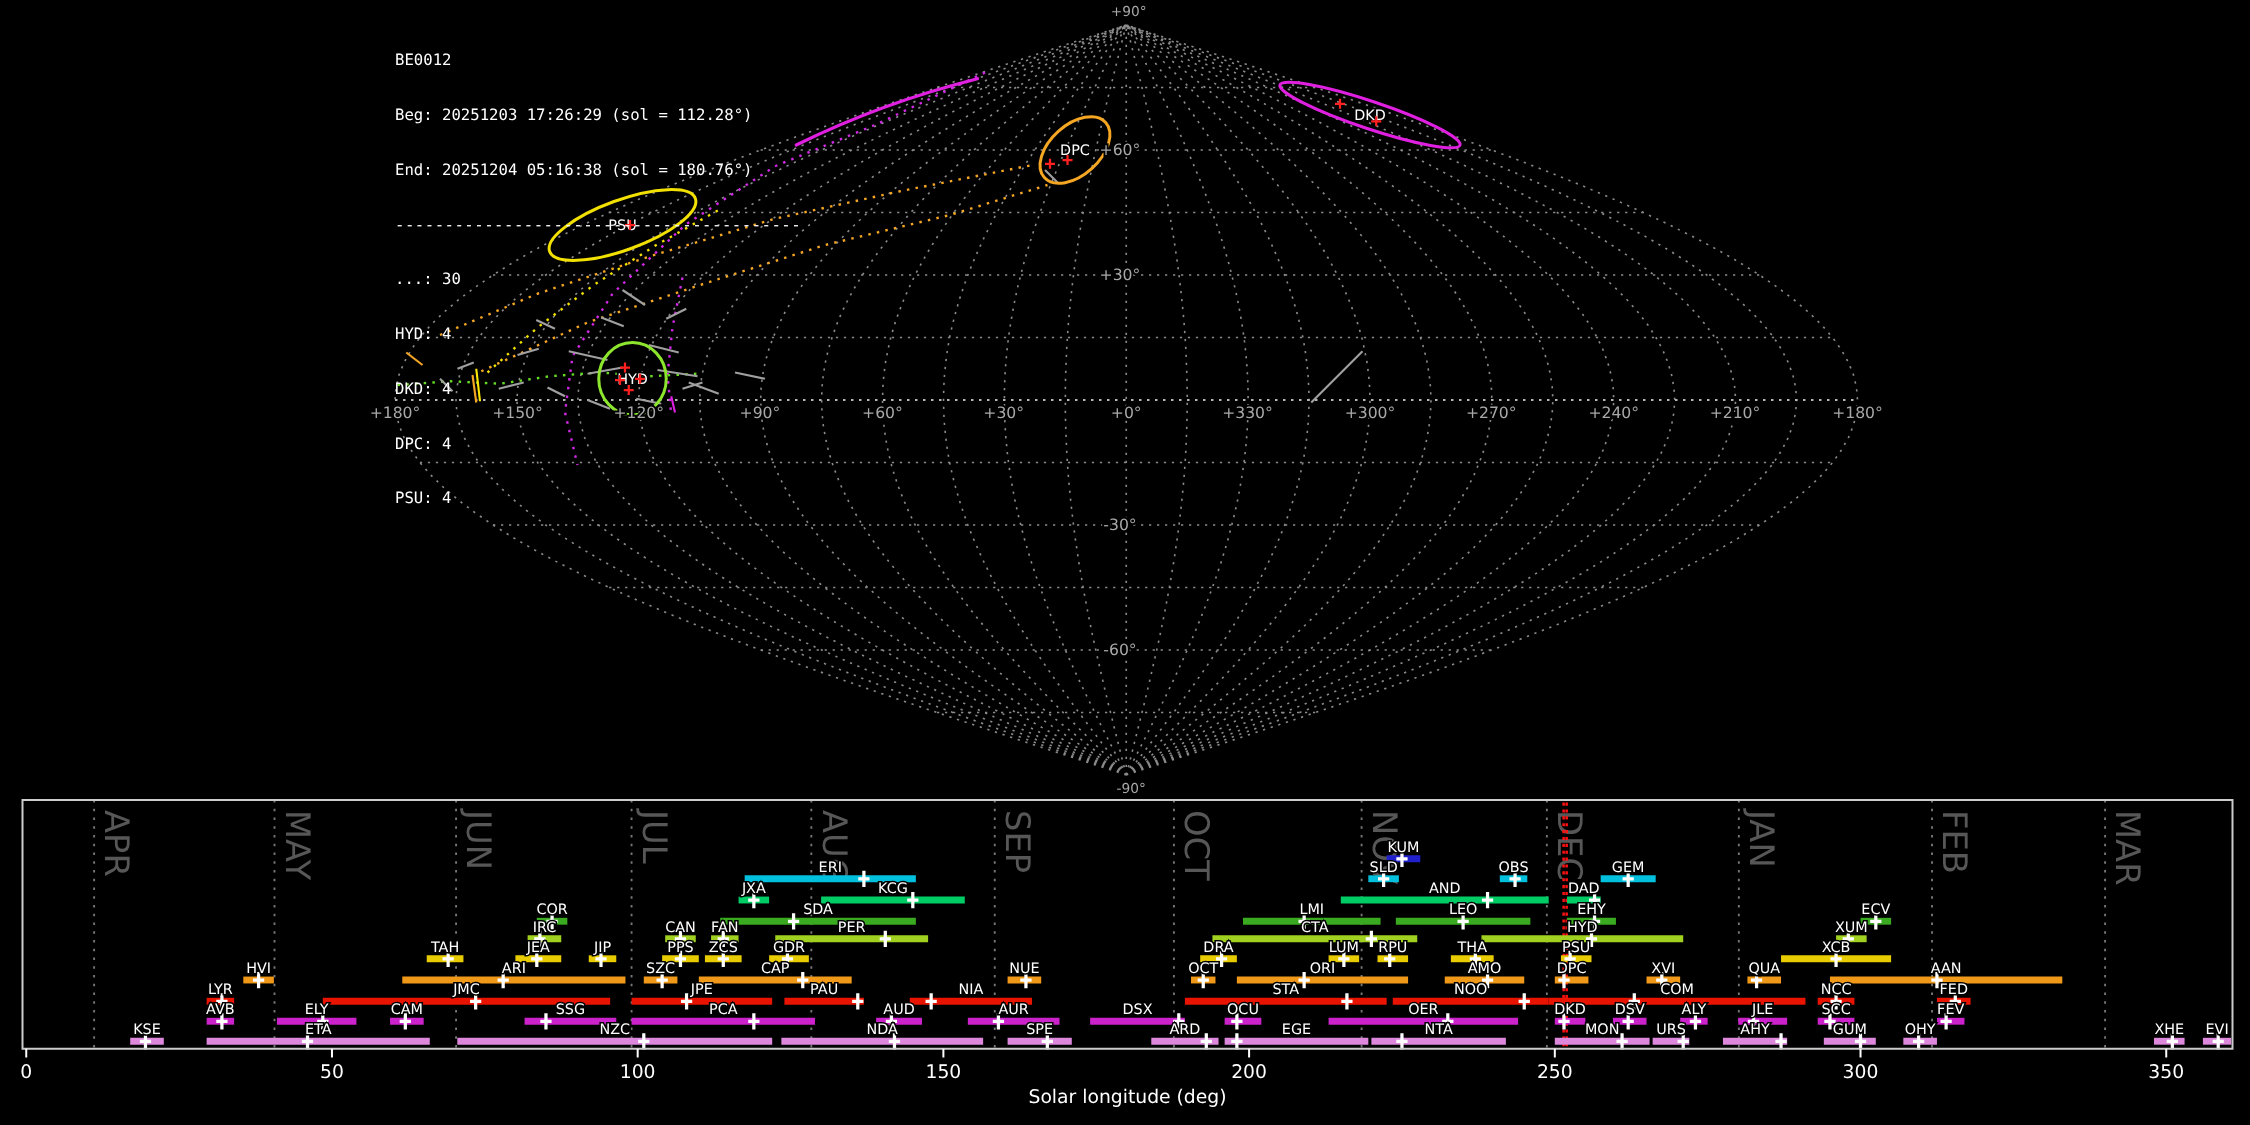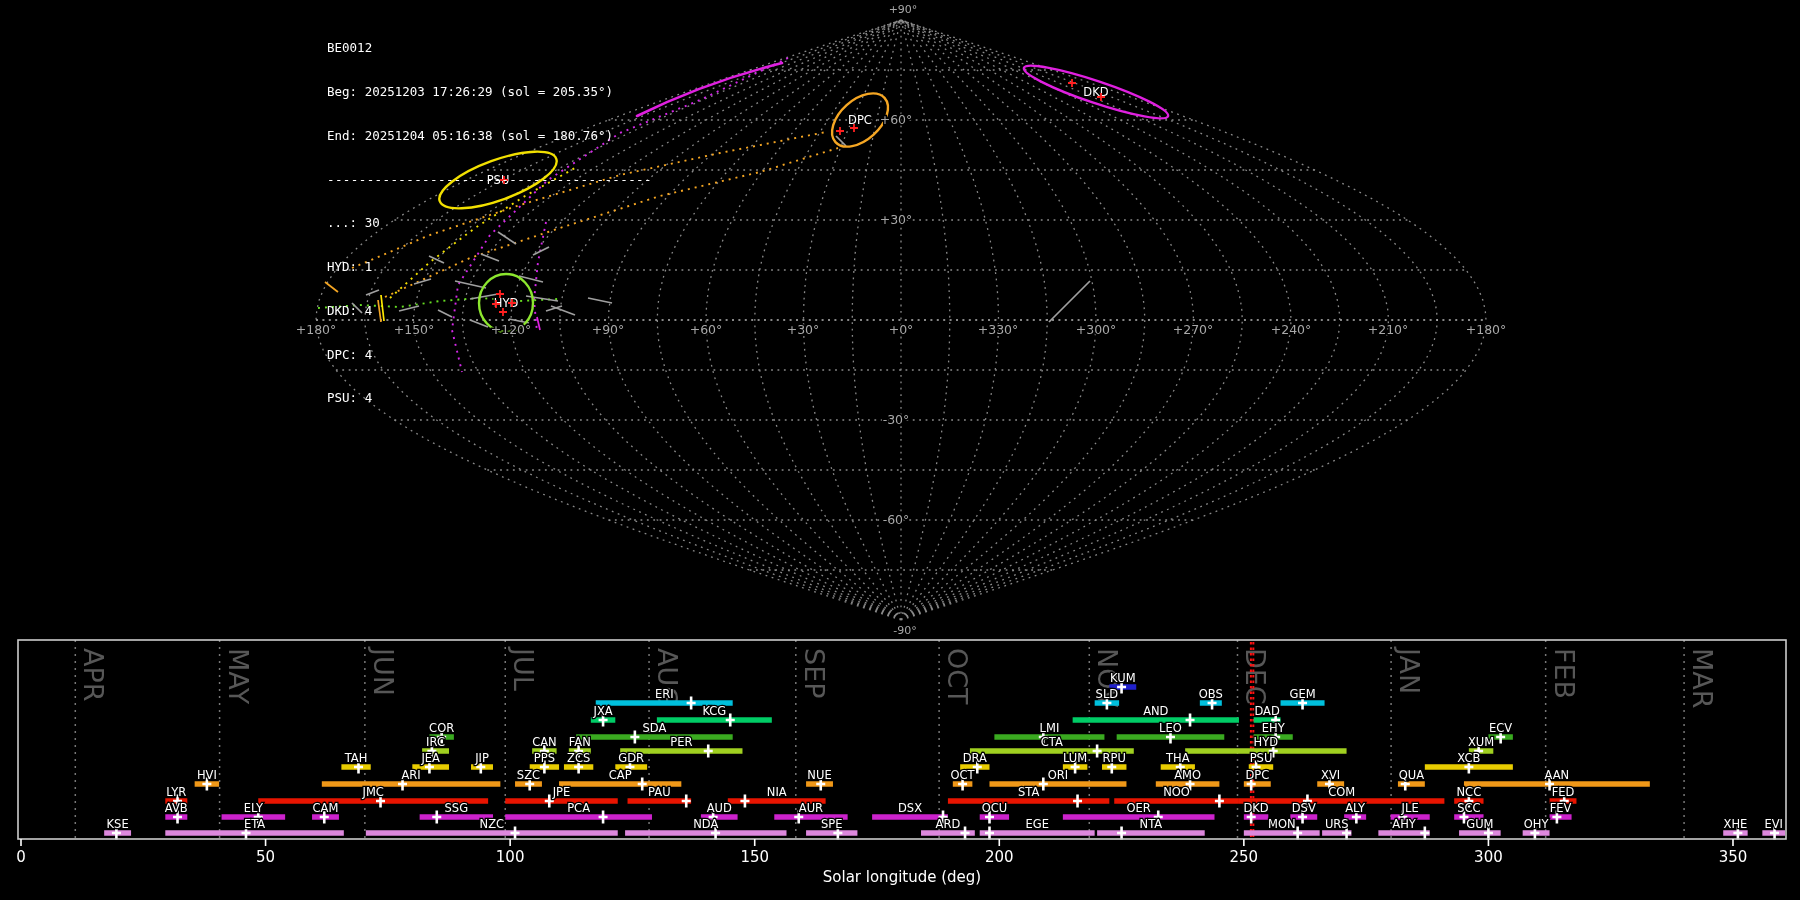--- a/index.html
+++ b/index.html
@@ -1,35 +1,35 @@
 <!DOCTYPE html>
 <html><head>
 <meta charset="utf-8">
 <style>
   html,body{margin:0;padding:0;background:#000;}
   .stage{position:relative;width:1800px;height:900px;background:#000;overflow:hidden;
          font-family:"DejaVu Sans",sans-serif;}
-  .hdr{position:absolute;left:327px;top:12px;color:#fff;
+  .hdr{position:absolute;left:316px;top:12px;color:#fff;
        font-family:"DejaVu Sans Mono",monospace;font-size:12.5px;line-height:14.6px;
        white-space:pre;z-index:5;}
   .hdr .sep{letter-spacing:0.4px;}
   svg text{font-family:"DejaVu Sans",sans-serif;}
 </style>
 </head>
 <body>
 
 <div class="stage">
 
   <div class="hdr">
     <div>BE0012</div>
-    <div>Beg: 20251203 17:26:29 (sol = 205.35°)</div>
+    <div>Beg: 20251203 17:26:29 (sol = 112.28°)</div>
     <div>End: 20251204 05:16:38 (sol = 180.76°)</div>
     <div class="sep">-----------------------------------------</div>
     <div>...: 30</div>
-    <div>HYD: 1</div>
+    <div>HYD: 4</div>
     <div>DKD: 4</div>
     <div>DPC: 4</div>
     <div>PSU: 4</div>
   </div>
 
   <svg id="figure" width="1800" height="900" viewBox="0 0 1800 900">
     <g id="sky-map">
         <path d="M901.0,620.0L870.4,610.0L839.9,600.0L809.5,590.0L779.4,580.0L749.6,570.0L720.2,560.0L691.4,550.0L663.1,540.0L635.4,530.0L608.5,520.0L582.4,510.0L557.1,500.0L532.8,490.0L509.6,480.0L487.3,470.0L466.3,460.0L446.4,450.0L427.7,440.0L410.4,430.0L394.4,420.0L379.8,410.0L366.6,400.0L354.9,390.0L344.6,380.0L335.9,370.0L328.8,360.0L323.2,350.0L319.2,340.0L316.8,330.0L316.0,320.0L316.8,310.0L319.2,300.0L323.2,290.0L328.8,280.0L335.9,270.0L344.6,260.0L354.9,250.0L366.6,240.0L379.8,230.0L394.4,220.0L410.4,210.0L427.7,200.0L446.4,190.0L466.3,180.0L487.3,170.0L509.6,160.0L532.8,150.0L557.1,140.0L582.4,130.0L608.5,120.0L635.4,110.0L663.1,100.0L691.4,90.0L720.2,80.0L749.6,70.0L779.4,60.0L809.5,50.0L839.9,40.0L870.4,30.0L901.0,20.0M901.0,620.0L872.9,610.0L844.9,600.0L817.1,590.0L789.5,580.0L762.2,570.0L735.3,560.0L708.8,550.0L682.9,540.0L657.5,530.0L632.9,520.0L608.9,510.0L585.8,500.0L563.5,490.0L542.2,480.0L521.8,470.0L502.5,460.0L484.3,450.0L467.2,440.0L451.3,430.0L436.6,420.0L423.2,410.0L411.1,400.0L400.4,390.0L391.0,380.0L383.0,370.0L376.5,360.0L371.4,350.0L367.7,340.0L365.5,330.0L364.8,320.0L365.5,310.0L367.7,300.0L371.4,290.0L376.5,280.0L383.0,270.0L391.0,260.0L400.4,250.0L411.1,240.0L423.2,230.0L436.6,220.0L451.3,210.0L467.2,200.0L484.3,190.0L502.5,180.0L521.8,170.0L542.2,160.0L563.5,150.0L585.8,140.0L608.9,130.0L632.9,120.0L657.5,110.0L682.9,100.0L708.8,90.0L735.3,80.0L762.2,70.0L789.5,60.0L817.1,50.0L844.9,40.0L872.9,30.0L901.0,20.0M901.0,620.0L875.5,610.0L850.0,600.0L824.7,590.0L799.6,580.0L774.8,570.0L750.4,560.0L726.3,550.0L702.7,540.0L679.7,530.0L657.3,520.0L635.5,510.0L614.5,500.0L594.2,490.0L574.8,480.0L556.3,470.0L538.7,460.0L522.1,450.0L506.6,440.0L492.1,430.0L478.8,420.0L466.6,410.0L455.6,400.0L445.9,390.0L437.4,380.0L430.1,370.0L424.2,360.0L419.5,350.0L416.2,340.0L414.2,330.0L413.5,320.0L414.2,310.0L416.2,300.0L419.5,290.0L424.2,280.0L430.1,270.0L437.4,260.0L445.9,250.0L455.6,240.0L466.6,230.0L478.8,220.0L492.1,210.0L506.6,200.0L522.1,190.0L538.7,180.0L556.3,170.0L574.8,160.0L594.2,150.0L614.5,140.0L635.5,130.0L657.3,120.0L679.7,110.0L702.7,100.0L726.3,90.0L750.4,80.0L774.8,70.0L799.6,60.0L824.7,50.0L850.0,40.0L875.5,30.0L901.0,20.0M901.0,620.0L878.0,610.0L855.1,600.0L832.4,590.0L809.8,580.0L787.4,570.0L765.4,560.0L743.8,550.0L722.5,540.0L701.8,530.0L681.6,520.0L662.0,510.0L643.1,500.0L624.9,490.0L607.4,480.0L590.8,470.0L574.9,460.0L560.0,450.0L546.0,440.0L533.0,430.0L521.0,420.0L510.1,410.0L500.2,400.0L491.4,390.0L483.7,380.0L477.2,370.0L471.8,360.0L467.7,350.0L464.7,340.0L462.9,330.0L462.3,320.0L462.9,310.0L464.7,300.0L467.7,290.0L471.8,280.0L477.2,270.0L483.7,260.0L491.4,250.0L500.2,240.0L510.1,230.0L521.0,220.0L533.0,210.0L546.0,200.0L560.0,190.0L574.9,180.0L590.8,170.0L607.4,160.0L624.9,150.0L643.1,140.0L662.0,130.0L681.6,120.0L701.8,110.0L722.5,100.0L743.8,90.0L765.4,80.0L787.4,70.0L809.8,60.0L832.4,50.0L855.1,40.0L878.0,30.0L901.0,20.0M901.0,620.0L880.6,610.0L860.2,600.0L840.0,590.0L819.9,580.0L800.1,570.0L780.5,560.0L761.2,550.0L742.4,540.0L723.9,530.0L706.0,520.0L688.6,510.0L671.8,500.0L655.6,490.0L640.0,480.0L625.2,470.0L611.2,460.0L597.9,450.0L585.5,440.0L573.9,430.0L563.3,420.0L553.5,410.0L544.7,400.0L536.9,390.0L530.1,380.0L524.3,370.0L519.5,360.0L515.8,350.0L513.1,340.0L511.5,330.0L511.0,320.0L511.5,310.0L513.1,300.0L515.8,290.0L519.5,280.0L524.3,270.0L530.1,260.0L536.9,250.0L544.7,240.0L553.5,230.0L563.3,220.0L573.9,210.0L585.5,200.0L597.9,190.0L611.2,180.0L625.2,170.0L640.0,160.0L655.6,150.0L671.8,140.0L688.6,130.0L706.0,120.0L723.9,110.0L742.4,100.0L761.2,90.0L780.5,80.0L800.1,70.0L819.9,60.0L840.0,50.0L860.2,40.0L880.6,30.0L901.0,20.0M901.0,620.0L883.1,610.0L865.3,600.0L847.6,590.0L830.1,580.0L812.7,570.0L795.5,560.0L778.7,550.0L762.2,540.0L746.1,530.0L730.4,520.0L715.1,510.0L700.4,500.0L686.2,490.0L672.7,480.0L659.7,470.0L647.4,460.0L635.8,450.0L624.9,440.0L614.8,430.0L605.5,420.0L596.9,410.0L589.3,400.0L582.4,390.0L576.5,380.0L571.4,370.0L567.2,360.0L564.0,350.0L561.6,340.0L560.2,330.0L559.8,320.0L560.2,310.0L561.6,300.0L564.0,290.0L567.2,280.0L571.4,270.0L576.5,260.0L582.4,250.0L589.3,240.0L596.9,230.0L605.5,220.0L614.8,210.0L624.9,200.0L635.8,190.0L647.4,180.0L659.7,170.0L672.7,160.0L686.2,150.0L700.4,140.0L715.1,130.0L730.4,120.0L746.1,110.0L762.2,100.0L778.7,90.0L795.5,80.0L812.7,70.0L830.1,60.0L847.6,50.0L865.3,40.0L883.1,30.0L901.0,20.0M901.0,620.0L885.7,610.0L870.4,600.0L855.2,590.0L840.2,580.0L825.3,570.0L810.6,560.0L796.2,550.0L782.0,540.0L768.2,530.0L754.8,520.0L741.7,510.0L729.1,500.0L716.9,490.0L705.3,480.0L694.2,470.0L683.6,460.0L673.7,450.0L664.4,440.0L655.7,430.0L647.7,420.0L640.4,410.0L633.8,400.0L627.9,390.0L622.8,380.0L618.5,370.0L614.9,360.0L612.1,350.0L610.1,340.0L608.9,330.0L608.5,320.0L608.9,310.0L610.1,300.0L612.1,290.0L614.9,280.0L618.5,270.0L622.8,260.0L627.9,250.0L633.8,240.0L640.4,230.0L647.7,220.0L655.7,210.0L664.4,200.0L673.7,190.0L683.6,180.0L694.2,170.0L705.3,160.0L716.9,150.0L729.1,140.0L741.7,130.0L754.8,120.0L768.2,110.0L782.0,100.0L796.2,90.0L810.6,80.0L825.3,70.0L840.2,60.0L855.2,50.0L870.4,40.0L885.7,30.0L901.0,20.0M901.0,620.0L888.2,610.0L875.5,600.0L862.9,590.0L850.3,580.0L837.9,570.0L825.7,560.0L813.6,550.0L801.9,540.0L790.3,530.0L779.1,520.0L768.2,510.0L757.7,500.0L747.6,490.0L737.9,480.0L728.6,470.0L719.9,460.0L711.6,450.0L703.8,440.0L696.6,430.0L689.9,420.0L683.8,410.0L678.3,400.0L673.4,390.0L669.2,380.0L665.6,370.0L662.6,360.0L660.3,350.0L658.6,340.0L657.6,330.0L657.3,320.0L657.6,310.0L658.6,300.0L660.3,290.0L662.6,280.0L665.6,270.0L669.2,260.0L673.4,250.0L678.3,240.0L683.8,230.0L689.9,220.0L696.6,210.0L703.8,200.0L711.6,190.0L719.9,180.0L728.6,170.0L737.9,160.0L747.6,150.0L757.7,140.0L768.2,130.0L779.1,120.0L790.3,110.0L801.9,100.0L813.6,90.0L825.7,80.0L837.9,70.0L850.3,60.0L862.9,50.0L875.5,40.0L888.2,30.0L901.0,20.0M901.0,620.0L890.8,610.0L880.6,600.0L870.5,590.0L860.5,580.0L850.5,570.0L840.7,560.0L831.1,550.0L821.7,540.0L812.5,530.0L803.5,520.0L794.8,510.0L786.4,500.0L778.3,490.0L770.5,480.0L763.1,470.0L756.1,460.0L749.5,450.0L743.2,440.0L737.5,430.0L732.1,420.0L727.3,410.0L722.9,400.0L719.0,390.0L715.5,380.0L712.6,370.0L710.3,360.0L708.4,350.0L707.1,340.0L706.3,330.0L706.0,320.0L706.3,310.0L707.1,300.0L708.4,290.0L710.3,280.0L712.6,270.0L715.5,260.0L719.0,250.0L722.9,240.0L727.3,230.0L732.1,220.0L737.5,210.0L743.2,200.0L749.5,190.0L756.1,180.0L763.1,170.0L770.5,160.0L778.3,150.0L786.4,140.0L794.8,130.0L803.5,120.0L812.5,110.0L821.7,100.0L831.1,90.0L840.7,80.0L850.5,70.0L860.5,60.0L870.5,50.0L880.6,40.0L890.8,30.0L901.0,20.0M901.0,620.0L893.3,610.0L885.7,600.0L878.1,590.0L870.6,580.0L863.1,570.0L855.8,560.0L848.6,550.0L841.5,540.0L834.6,530.0L827.9,520.0L821.3,510.0L815.0,500.0L809.0,490.0L803.1,480.0L797.6,470.0L792.3,460.0L787.3,450.0L782.7,440.0L778.3,430.0L774.3,420.0L770.7,410.0L767.4,400.0L764.5,390.0L761.9,380.0L759.7,370.0L757.9,360.0L756.6,350.0L755.6,340.0L755.0,330.0L754.8,320.0L755.0,310.0L755.6,300.0L756.6,290.0L757.9,280.0L759.7,270.0L761.9,260.0L764.5,250.0L767.4,240.0L770.7,230.0L774.3,220.0L778.3,210.0L782.7,200.0L787.3,190.0L792.3,180.0L797.6,170.0L803.1,160.0L809.0,150.0L815.0,140.0L821.3,130.0L827.9,120.0L834.6,110.0L841.5,100.0L848.6,90.0L855.8,80.0L863.1,70.0L870.6,60.0L878.1,50.0L885.7,40.0L893.3,30.0L901.0,20.0M901.0,620.0L895.9,610.0L890.8,600.0L885.7,590.0L880.7,580.0L875.8,570.0L870.9,560.0L866.1,550.0L861.3,540.0L856.7,530.0L852.3,520.0L847.9,510.0L843.7,500.0L839.6,490.0L835.8,480.0L832.1,470.0L828.5,460.0L825.2,450.0L822.1,440.0L819.2,430.0L816.6,420.0L814.1,410.0L811.9,400.0L810.0,390.0L808.3,380.0L806.8,370.0L805.6,360.0L804.7,350.0L804.0,340.0L803.6,330.0L803.5,320.0L803.6,310.0L804.0,300.0L804.7,290.0L805.6,280.0L806.8,270.0L808.3,260.0L810.0,250.0L811.9,240.0L814.1,230.0L816.6,220.0L819.2,210.0L822.1,200.0L825.2,190.0L828.5,180.0L832.1,170.0L835.8,160.0L839.6,150.0L843.7,140.0L847.9,130.0L852.3,120.0L856.7,110.0L861.3,100.0L866.1,90.0L870.9,80.0L875.8,70.0L880.7,60.0L885.7,50.0L890.8,40.0L895.9,30.0L901.0,20.0M901.0,620.0L898.4,610.0L895.9,600.0L893.4,590.0L890.9,580.0L888.4,570.0L885.9,560.0L883.5,550.0L881.2,540.0L878.9,530.0L876.6,520.0L874.4,510.0L872.3,500.0L870.3,490.0L868.4,480.0L866.5,470.0L864.8,460.0L863.1,450.0L861.6,440.0L860.1,430.0L858.8,420.0L857.6,410.0L856.5,400.0L855.5,390.0L854.6,380.0L853.9,370.0L853.3,360.0L852.9,350.0L852.5,340.0L852.3,330.0L852.3,320.0L852.3,310.0L852.5,300.0L852.9,290.0L853.3,280.0L853.9,270.0L854.6,260.0L855.5,250.0L856.5,240.0L857.6,230.0L858.8,220.0L860.1,210.0L861.6,200.0L863.1,190.0L864.8,180.0L866.5,170.0L868.4,160.0L870.3,150.0L872.3,140.0L874.4,130.0L876.6,120.0L878.9,110.0L881.2,100.0L883.5,90.0L885.9,80.0L888.4,70.0L890.9,60.0L893.4,50.0L895.9,40.0L898.4,30.0L901.0,20.0M901.0,620.0L901.0,610.0L901.0,600.0L901.0,590.0L901.0,580.0L901.0,570.0L901.0,560.0L901.0,550.0L901.0,540.0L901.0,530.0L901.0,520.0L901.0,510.0L901.0,500.0L901.0,490.0L901.0,480.0L901.0,470.0L901.0,460.0L901.0,450.0L901.0,440.0L901.0,430.0L901.0,420.0L901.0,410.0L901.0,400.0L901.0,390.0L901.0,380.0L901.0,370.0L901.0,360.0L901.0,350.0L901.0,340.0L901.0,330.0L901.0,320.0L901.0,310.0L901.0,300.0L901.0,290.0L901.0,280.0L901.0,270.0L901.0,260.0L901.0,250.0L901.0,240.0L901.0,230.0L901.0,220.0L901.0,210.0L901.0,200.0L901.0,190.0L901.0,180.0L901.0,170.0L901.0,160.0L901.0,150.0L901.0,140.0L901.0,130.0L901.0,120.0L901.0,110.0L901.0,100.0L901.0,90.0L901.0,80.0L901.0,70.0L901.0,60.0L901.0,50.0L901.0,40.0L901.0,30.0L901.0,20.0M901.0,620.0L903.6,610.0L906.1,600.0L908.6,590.0L911.1,580.0L913.6,570.0L916.1,560.0L918.5,550.0L920.8,540.0L923.1,530.0L925.4,520.0L927.6,510.0L929.7,500.0L931.7,490.0L933.6,480.0L935.5,470.0L937.2,460.0L938.9,450.0L940.4,440.0L941.9,430.0L943.2,420.0L944.4,410.0L945.5,400.0L946.5,390.0L947.4,380.0L948.1,370.0L948.7,360.0L949.1,350.0L949.5,340.0L949.7,330.0L949.8,320.0L949.7,310.0L949.5,300.0L949.1,290.0L948.7,280.0L948.1,270.0L947.4,260.0L946.5,250.0L945.5,240.0L944.4,230.0L943.2,220.0L941.9,210.0L940.4,200.0L938.9,190.0L937.2,180.0L935.5,170.0L933.6,160.0L931.7,150.0L929.7,140.0L927.6,130.0L925.4,120.0L923.1,110.0L920.8,100.0L918.5,90.0L916.1,80.0L913.6,70.0L911.1,60.0L908.6,50.0L906.1,40.0L903.6,30.0L901.0,20.0M901.0,620.0L906.1,610.0L911.2,600.0L916.3,590.0L921.3,580.0L926.2,570.0L931.1,560.0L935.9,550.0L940.7,540.0L945.3,530.0L949.8,520.0L954.1,510.0L958.3,500.0L962.4,490.0L966.2,480.0L969.9,470.0L973.5,460.0L976.8,450.0L979.9,440.0L982.8,430.0L985.4,420.0L987.9,410.0L990.1,400.0L992.0,390.0L993.7,380.0L995.2,370.0L996.4,360.0L997.3,350.0L998.0,340.0L998.4,330.0L998.5,320.0L998.4,310.0L998.0,300.0L997.3,290.0L996.4,280.0L995.2,270.0L993.7,260.0L992.0,250.0L990.1,240.0L987.9,230.0L985.4,220.0L982.8,210.0L979.9,200.0L976.8,190.0L973.5,180.0L969.9,170.0L966.2,160.0L962.4,150.0L958.3,140.0L954.1,130.0L949.8,120.0L945.3,110.0L940.7,100.0L935.9,90.0L931.1,80.0L926.2,70.0L921.3,60.0L916.3,50.0L911.2,40.0L906.1,30.0L901.0,20.0M901.0,620.0L908.7,610.0L916.3,600.0L923.9,590.0L931.4,580.0L938.9,570.0L946.2,560.0L953.4,550.0L960.5,540.0L967.4,530.0L974.1,520.0L980.7,510.0L987.0,500.0L993.0,490.0L998.9,480.0L1004.4,470.0L1009.7,460.0L1014.7,450.0L1019.3,440.0L1023.7,430.0L1027.7,420.0L1031.3,410.0L1034.6,400.0L1037.5,390.0L1040.1,380.0L1042.3,370.0L1044.1,360.0L1045.4,350.0L1046.4,340.0L1047.0,330.0L1047.3,320.0L1047.0,310.0L1046.4,300.0L1045.4,290.0L1044.1,280.0L1042.3,270.0L1040.1,260.0L1037.5,250.0L1034.6,240.0L1031.3,230.0L1027.7,220.0L1023.7,210.0L1019.3,200.0L1014.7,190.0L1009.7,180.0L1004.4,170.0L998.9,160.0L993.0,150.0L987.0,140.0L980.7,130.0L974.1,120.0L967.4,110.0L960.5,100.0L953.4,90.0L946.2,80.0L938.9,70.0L931.4,60.0L923.9,50.0L916.3,40.0L908.7,30.0L901.0,20.0M901.0,620.0L911.2,610.0L921.4,600.0L931.5,590.0L941.5,580.0L951.5,570.0L961.3,560.0L970.9,550.0L980.3,540.0L989.5,530.0L998.5,520.0L1007.2,510.0L1015.6,500.0L1023.7,490.0L1031.5,480.0L1038.9,470.0L1045.9,460.0L1052.5,450.0L1058.8,440.0L1064.5,430.0L1069.9,420.0L1074.7,410.0L1079.1,400.0L1083.0,390.0L1086.5,380.0L1089.4,370.0L1091.7,360.0L1093.6,350.0L1094.9,340.0L1095.7,330.0L1096.0,320.0L1095.7,310.0L1094.9,300.0L1093.6,290.0L1091.7,280.0L1089.4,270.0L1086.5,260.0L1083.0,250.0L1079.1,240.0L1074.7,230.0L1069.9,220.0L1064.5,210.0L1058.8,200.0L1052.5,190.0L1045.9,180.0L1038.9,170.0L1031.5,160.0L1023.7,150.0L1015.6,140.0L1007.2,130.0L998.5,120.0L989.5,110.0L980.3,100.0L970.9,90.0L961.3,80.0L951.5,70.0L941.5,60.0L931.5,50.0L921.4,40.0L911.2,30.0L901.0,20.0M901.0,620.0L913.8,610.0L926.5,600.0L939.1,590.0L951.7,580.0L964.1,570.0L976.3,560.0L988.4,550.0L1000.1,540.0L1011.7,530.0L1022.9,520.0L1033.8,510.0L1044.3,500.0L1054.4,490.0L1064.1,480.0L1073.4,470.0L1082.1,460.0L1090.4,450.0L1098.2,440.0L1105.4,430.0L1112.1,420.0L1118.2,410.0L1123.7,400.0L1128.6,390.0L1132.8,380.0L1136.4,370.0L1139.4,360.0L1141.7,350.0L1143.4,340.0L1144.4,330.0L1144.8,320.0L1144.4,310.0L1143.4,300.0L1141.7,290.0L1139.4,280.0L1136.4,270.0L1132.8,260.0L1128.6,250.0L1123.7,240.0L1118.2,230.0L1112.1,220.0L1105.4,210.0L1098.2,200.0L1090.4,190.0L1082.1,180.0L1073.4,170.0L1064.1,160.0L1054.4,150.0L1044.3,140.0L1033.8,130.0L1022.9,120.0L1011.7,110.0L1000.1,100.0L988.4,90.0L976.3,80.0L964.1,70.0L951.7,60.0L939.1,50.0L926.5,40.0L913.8,30.0L901.0,20.0M901.0,620.0L916.3,610.0L931.6,600.0L946.8,590.0L961.8,580.0L976.7,570.0L991.4,560.0L1005.8,550.0L1020.0,540.0L1033.8,530.0L1047.3,520.0L1060.3,510.0L1072.9,500.0L1085.1,490.0L1096.7,480.0L1107.8,470.0L1118.4,460.0L1128.3,450.0L1137.6,440.0L1146.3,430.0L1154.3,420.0L1161.6,410.0L1168.2,400.0L1174.1,390.0L1179.2,380.0L1183.5,370.0L1187.1,360.0L1189.9,350.0L1191.9,340.0L1193.1,330.0L1193.5,320.0L1193.1,310.0L1191.9,300.0L1189.9,290.0L1187.1,280.0L1183.5,270.0L1179.2,260.0L1174.1,250.0L1168.2,240.0L1161.6,230.0L1154.3,220.0L1146.3,210.0L1137.6,200.0L1128.3,190.0L1118.4,180.0L1107.8,170.0L1096.7,160.0L1085.1,150.0L1072.9,140.0L1060.3,130.0L1047.3,120.0L1033.8,110.0L1020.0,100.0L1005.8,90.0L991.4,80.0L976.7,70.0L961.8,60.0L946.8,50.0L931.6,40.0L916.3,30.0L901.0,20.0M901.0,620.0L918.9,610.0L936.7,600.0L954.4,590.0L971.9,580.0L989.3,570.0L1006.5,560.0L1023.3,550.0L1039.8,540.0L1055.9,530.0L1071.6,520.0L1086.9,510.0L1101.6,500.0L1115.8,490.0L1129.3,480.0L1142.3,470.0L1154.6,460.0L1166.2,450.0L1177.1,440.0L1187.2,430.0L1196.5,420.0L1205.1,410.0L1212.7,400.0L1219.6,390.0L1225.5,380.0L1230.6,370.0L1234.8,360.0L1238.0,350.0L1240.4,340.0L1241.8,330.0L1242.3,320.0L1241.8,310.0L1240.4,300.0L1238.0,290.0L1234.8,280.0L1230.6,270.0L1225.5,260.0L1219.6,250.0L1212.7,240.0L1205.1,230.0L1196.5,220.0L1187.2,210.0L1177.1,200.0L1166.2,190.0L1154.6,180.0L1142.3,170.0L1129.3,160.0L1115.8,150.0L1101.6,140.0L1086.9,130.0L1071.6,120.0L1055.9,110.0L1039.8,100.0L1023.3,90.0L1006.5,80.0L989.3,70.0L971.9,60.0L954.4,50.0L936.7,40.0L918.9,30.0L901.0,20.0M901.0,620.0L921.4,610.0L941.8,600.0L962.0,590.0L982.1,580.0L1001.9,570.0L1021.5,560.0L1040.8,550.0L1059.6,540.0L1078.1,530.0L1096.0,520.0L1113.4,510.0L1130.2,500.0L1146.4,490.0L1162.0,480.0L1176.8,470.0L1190.8,460.0L1204.1,450.0L1216.5,440.0L1228.1,430.0L1238.7,420.0L1248.5,410.0L1257.3,400.0L1265.1,390.0L1271.9,380.0L1277.7,370.0L1282.5,360.0L1286.2,350.0L1288.9,340.0L1290.5,330.0L1291.0,320.0L1290.5,310.0L1288.9,300.0L1286.2,290.0L1282.5,280.0L1277.7,270.0L1271.9,260.0L1265.1,250.0L1257.3,240.0L1248.5,230.0L1238.7,220.0L1228.1,210.0L1216.5,200.0L1204.1,190.0L1190.8,180.0L1176.8,170.0L1162.0,160.0L1146.4,150.0L1130.2,140.0L1113.4,130.0L1096.0,120.0L1078.1,110.0L1059.6,100.0L1040.8,90.0L1021.5,80.0L1001.9,70.0L982.1,60.0L962.0,50.0L941.8,40.0L921.4,30.0L901.0,20.0M901.0,620.0L924.0,610.0L946.9,600.0L969.6,590.0L992.2,580.0L1014.6,570.0L1036.6,560.0L1058.2,550.0L1079.5,540.0L1100.2,530.0L1120.4,520.0L1140.0,510.0L1158.9,500.0L1177.1,490.0L1194.6,480.0L1211.2,470.0L1227.1,460.0L1242.0,450.0L1256.0,440.0L1269.0,430.0L1281.0,420.0L1291.9,410.0L1301.8,400.0L1310.6,390.0L1318.3,380.0L1324.8,370.0L1330.2,360.0L1334.3,350.0L1337.3,340.0L1339.1,330.0L1339.8,320.0L1339.1,310.0L1337.3,300.0L1334.3,290.0L1330.2,280.0L1324.8,270.0L1318.3,260.0L1310.6,250.0L1301.8,240.0L1291.9,230.0L1281.0,220.0L1269.0,210.0L1256.0,200.0L1242.0,190.0L1227.1,180.0L1211.2,170.0L1194.6,160.0L1177.1,150.0L1158.9,140.0L1140.0,130.0L1120.4,120.0L1100.2,110.0L1079.5,100.0L1058.2,90.0L1036.6,80.0L1014.6,70.0L992.2,60.0L969.6,50.0L946.9,40.0L924.0,30.0L901.0,20.0M901.0,620.0L926.5,610.0L952.0,600.0L977.3,590.0L1002.4,580.0L1027.2,570.0L1051.6,560.0L1075.7,550.0L1099.3,540.0L1122.3,530.0L1144.8,520.0L1166.5,510.0L1187.5,500.0L1207.8,490.0L1227.2,480.0L1245.7,470.0L1263.3,460.0L1279.9,450.0L1295.4,440.0L1309.9,430.0L1323.2,420.0L1335.4,410.0L1346.4,400.0L1356.1,390.0L1364.6,380.0L1371.9,370.0L1377.8,360.0L1382.5,350.0L1385.8,340.0L1387.8,330.0L1388.5,320.0L1387.8,310.0L1385.8,300.0L1382.5,290.0L1377.8,280.0L1371.9,270.0L1364.6,260.0L1356.1,250.0L1346.4,240.0L1335.4,230.0L1323.2,220.0L1309.9,210.0L1295.4,200.0L1279.9,190.0L1263.3,180.0L1245.7,170.0L1227.2,160.0L1207.8,150.0L1187.5,140.0L1166.5,130.0L1144.8,120.0L1122.3,110.0L1099.3,100.0L1075.7,90.0L1051.6,80.0L1027.2,70.0L1002.4,60.0L977.3,50.0L952.0,40.0L926.5,30.0L901.0,20.0M901.0,620.0L929.1,610.0L957.1,600.0L984.9,590.0L1012.5,580.0L1039.8,570.0L1066.7,560.0L1093.2,550.0L1119.1,540.0L1144.5,530.0L1169.1,520.0L1193.1,510.0L1216.2,500.0L1238.5,490.0L1259.8,480.0L1280.2,470.0L1299.5,460.0L1317.7,450.0L1334.8,440.0L1350.7,430.0L1365.4,420.0L1378.8,410.0L1390.9,400.0L1401.6,390.0L1411.0,380.0L1419.0,370.0L1425.5,360.0L1430.6,350.0L1434.3,340.0L1436.5,330.0L1437.3,320.0L1436.5,310.0L1434.3,300.0L1430.6,290.0L1425.5,280.0L1419.0,270.0L1411.0,260.0L1401.6,250.0L1390.9,240.0L1378.8,230.0L1365.4,220.0L1350.7,210.0L1334.8,200.0L1317.7,190.0L1299.5,180.0L1280.2,170.0L1259.8,160.0L1238.5,150.0L1216.2,140.0L1193.1,130.0L1169.1,120.0L1144.5,110.0L1119.1,100.0L1093.2,90.0L1066.7,80.0L1039.8,70.0L1012.5,60.0L984.9,50.0L957.1,40.0L929.1,30.0L901.0,20.0M901.0,620.0L931.6,610.0L962.1,600.0L992.5,590.0L1022.6,580.0L1052.4,570.0L1081.8,560.0L1110.6,550.0L1138.9,540.0L1166.6,530.0L1193.5,520.0L1219.6,510.0L1244.9,500.0L1269.2,490.0L1292.4,480.0L1314.7,470.0L1335.7,460.0L1355.6,450.0L1374.3,440.0L1391.6,430.0L1407.6,420.0L1422.2,410.0L1435.4,400.0L1447.1,390.0L1457.4,380.0L1466.1,370.0L1473.2,360.0L1478.8,350.0L1482.8,340.0L1485.2,330.0L1486.0,320.0L1485.2,310.0L1482.8,300.0L1478.8,290.0L1473.2,280.0L1466.1,270.0L1457.4,260.0L1447.1,250.0L1435.4,240.0L1422.2,230.0L1407.6,220.0L1391.6,210.0L1374.3,200.0L1355.6,190.0L1335.7,180.0L1314.7,170.0L1292.4,160.0L1269.2,150.0L1244.9,140.0L1219.6,130.0L1193.5,120.0L1166.6,110.0L1138.9,100.0L1110.6,90.0L1081.8,80.0L1052.4,70.0L1022.6,60.0L992.5,50.0L962.1,40.0L931.6,30.0L901.0,20.0" fill="none" stroke="#8a8a8a" stroke-width="1.3" stroke-dasharray="1.8 4.6"></path>
         <path d="M749.6,570.0L1052.4,570.0M608.5,520.0L1193.5,520.0M487.3,470.0L1314.7,470.0M394.4,420.0L1407.6,420.0M335.9,370.0L1466.1,370.0M335.9,270.0L1466.1,270.0M394.4,220.0L1407.6,220.0M487.3,170.0L1314.7,170.0M608.5,120.0L1193.5,120.0M749.6,70.0L1052.4,70.0" fill="none" stroke="#8a8a8a" stroke-width="1.3" stroke-dasharray="1.8 4.6"></path>
         <path d="M316,320L1486,320" fill="none" stroke="#b5b5b5" stroke-width="1.6" stroke-dasharray="2 4.4"></path>

